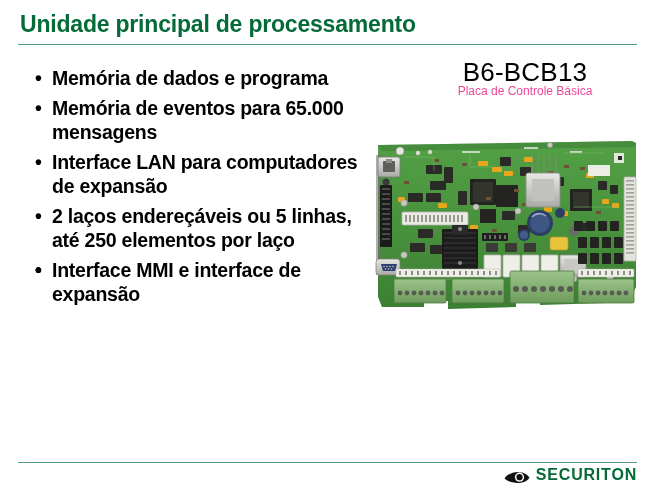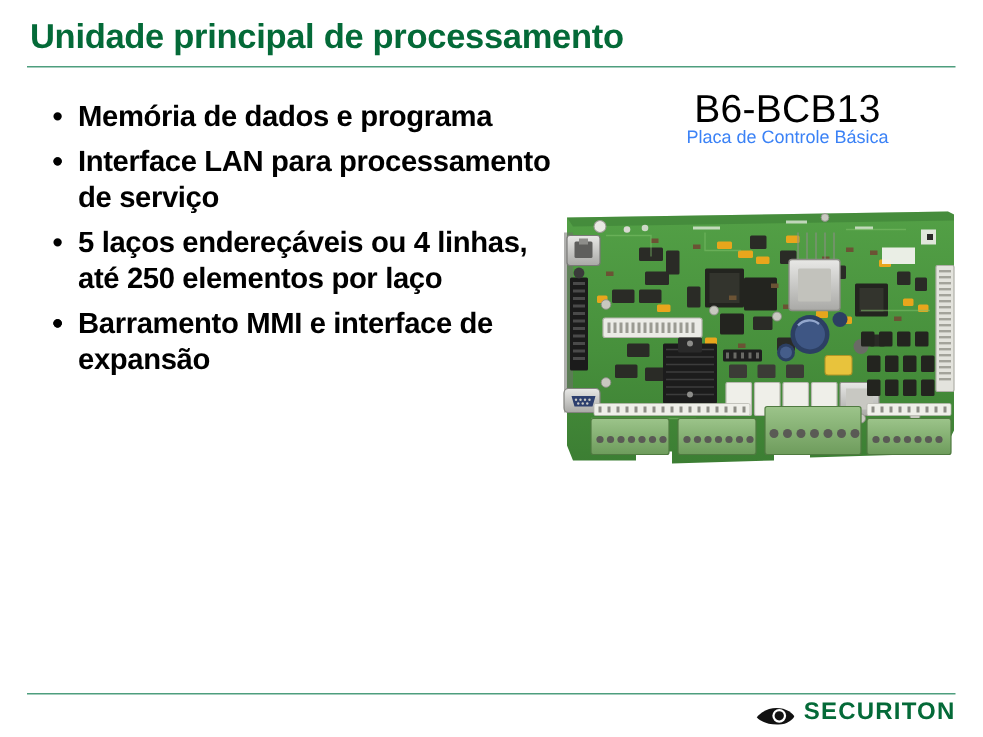--- a/index.html
+++ b/index.html
@@ -75,21 +75,21 @@
   #board-model {
     font-size: 26px;
     font-weight: normal;
     color: #000000;
     line-height: 24px;
     letter-spacing: 0.2px;
   }
   #board-subtitle {
     font-size: 12px;
     font-weight: normal;
-    color: #3b82f6;
+    color: #ec4899;
     line-height: 15px;
     letter-spacing: 0px;
     text-align: center;
   }
 
   
   #pcb-photo {
     position: absolute;
     left: 374px;
     top: 137px;
@@ -133,43 +133,44 @@
 
   <div id="bullet-list">
 
     <div class="bullet-row">
       <span class="bullet-dot">•</span>
       <span>Memória de dados e programa</span>
     </div>
 
     <div class="bullet-row">
       <span class="bullet-dot">•</span>
-    </div>
-
-    <div class="bullet-row">
-      <span class="bullet-dot">•</span>
-      <span>Interface LAN para processamento de serviço</span>
-    </div>
-
-    <div class="bullet-row">
-      <span class="bullet-dot">•</span>
-      <span>5 laços endereçáveis ou 4 linhas, até 250 elementos por laço</span>
-    </div>
-
-    <div class="bullet-row">
-      <span class="bullet-dot">•</span>
-    </div>
-
-    <div class="bullet-row">
-      <span class="bullet-dot">•</span>
-    </div>
-
-    <div class="bullet-row">
-      <span class="bullet-dot">•</span>
-      <span>Barramento MMI e interface de expansão</span>
+      <span>Memória de eventos para 65.000 mensagens</span>
+    </div>
+
+    <div class="bullet-row">
+      <span class="bullet-dot">•</span>
+      <span>Interface LAN para computadores de expansão</span>
+    </div>
+
+    <div class="bullet-row">
+      <span class="bullet-dot">•</span>
+      <span>2 laços endereçáveis ou 5 linhas, até 250 elementos por laço</span>
+    </div>
+
+    <div class="bullet-row">
+      <span class="bullet-dot">•</span>
+    </div>
+
+    <div class="bullet-row">
+      <span class="bullet-dot">•</span>
+    </div>
+
+    <div class="bullet-row">
+      <span class="bullet-dot">•</span>
+      <span>Interface MMI e interface de expansão</span>
     </div>
 
   </div>
 
   <div id="board-caption">
     <div id="board-model">B6-BCB13</div>
     <div id="board-subtitle">Placa de Controle Básica</div>
   </div>
 
   <div id="pcb-photo">

